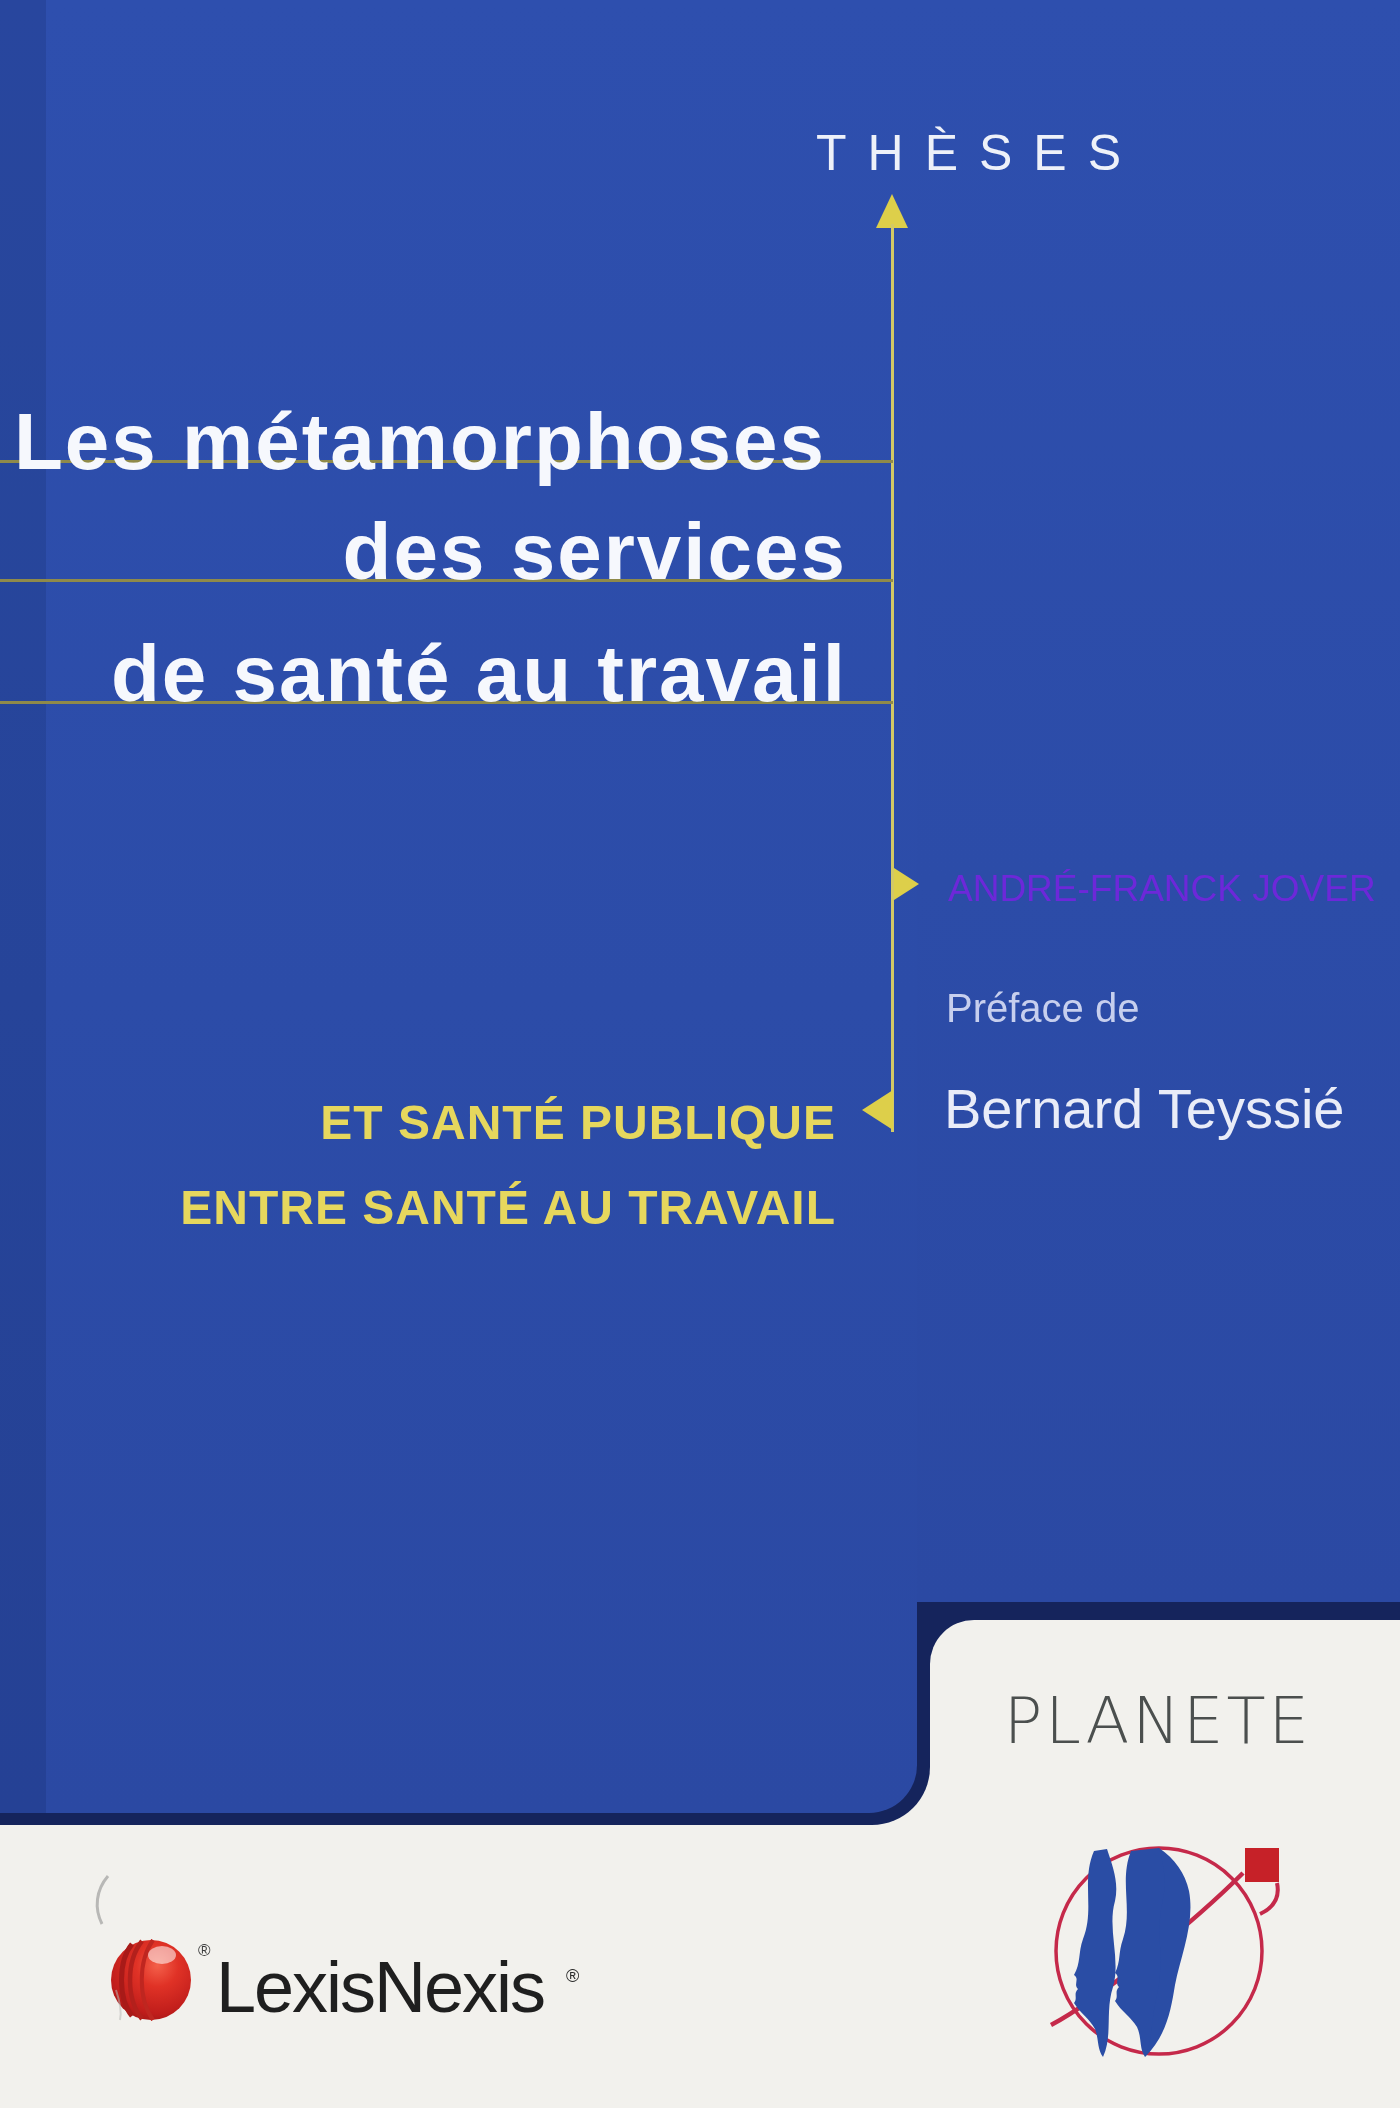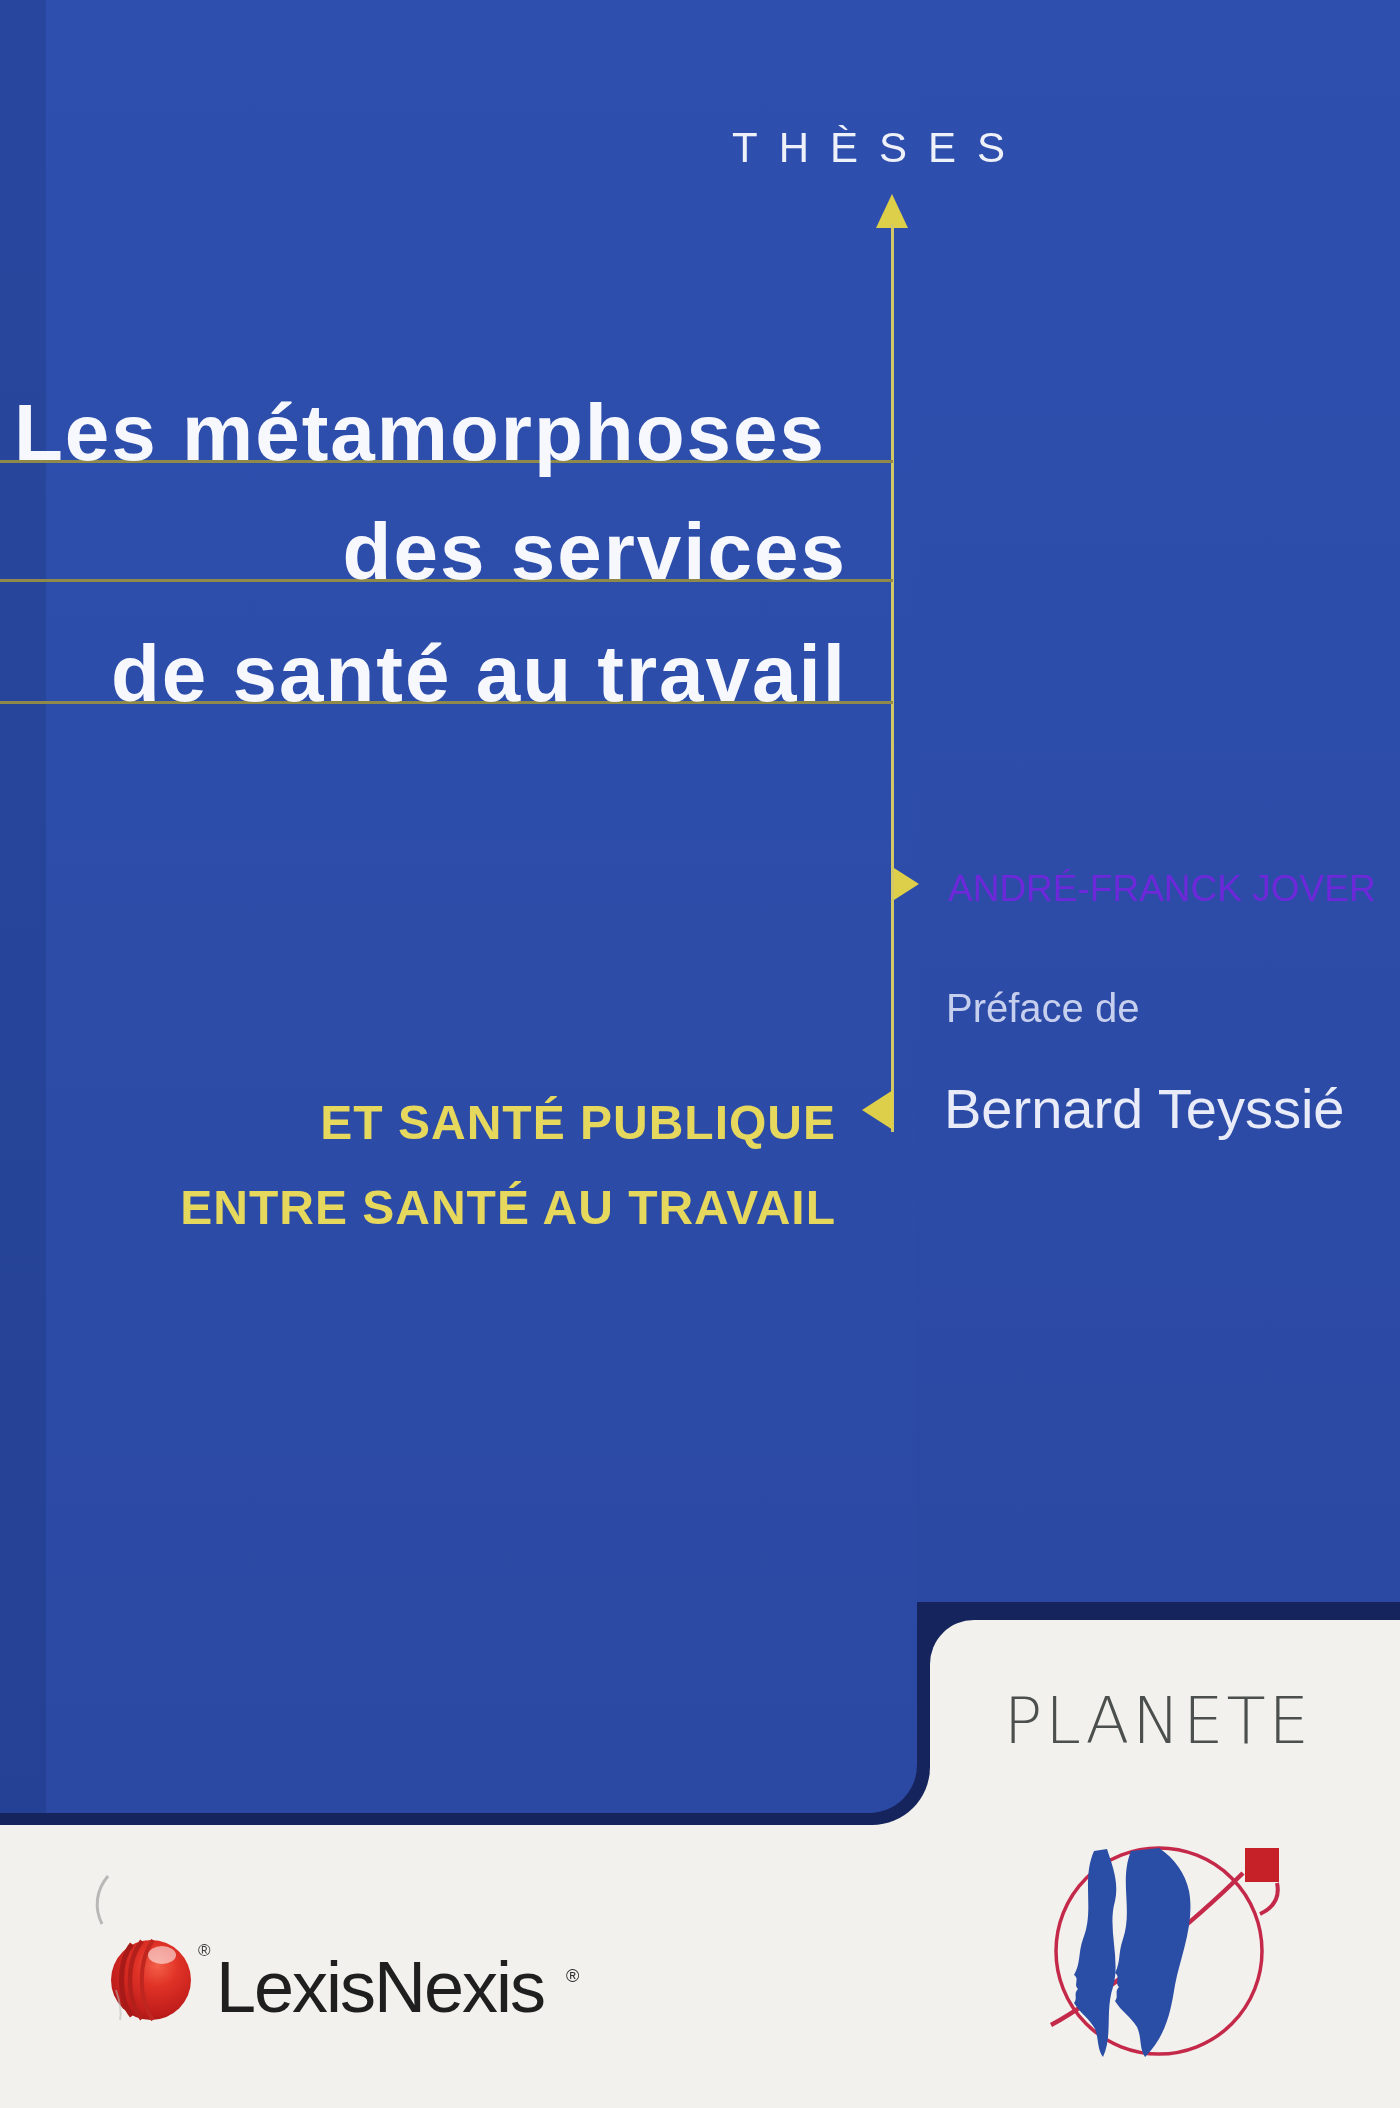--- a/index.html
+++ b/index.html
@@ -11,36 +11,36 @@
   
   .dark-b{position:absolute;left:0;top:0;width:1400px;height:1620px;background:#15245c;}
   .dark-a{position:absolute;left:0;top:0;width:930px;height:1825px;background:#15245c;border-bottom-right-radius:58px;}
   .dark-corner{position:absolute;left:915px;top:1605px;width:90px;height:90px;background:#15245c;}
   .blue-b{position:absolute;left:0;top:0;width:1400px;height:1602px;background:linear-gradient(180deg,#2e4fae 0%,#2c4ca8 55%,#2b49a3 100%);}
   .blue-a{position:absolute;left:0;top:0;width:917px;height:1813px;background:linear-gradient(180deg,#2e4fae 0%,#2c4ca8 55%,#2b49a3 100%);border-bottom-right-radius:48px;}
   .spine-shadow{position:absolute;left:0;top:0;width:46px;height:1813px;background:rgba(8,18,64,.14);}
   .white-tab{position:absolute;left:930px;top:1620px;right:0;bottom:0;background:#f2f1ed;border-top-left-radius:44px;}
 
   
-  .theses{position:absolute;left:732px;top:124px;font-size:42px;font-weight:400;letter-spacing:21px;color:#eef1f9;white-space:nowrap;}
+  .theses{position:absolute;left:816px;top:124px;font-size:50px;font-weight:400;letter-spacing:21px;color:#eef1f9;white-space:nowrap;}
 
   
   .v-line{position:absolute;left:891px;top:224px;width:3px;height:908px;background:#d2c966;}
   .arrow-up{position:absolute;left:876px;top:194px;width:0;height:0;
     border-left:16px solid transparent;border-right:16px solid transparent;border-bottom:34px solid #ddcf4a;}
   .arrow-right{position:absolute;left:894px;top:868px;width:0;height:0;
     border-top:16px solid transparent;border-bottom:16px solid transparent;border-left:25px solid #ddcf4a;}
   .arrow-left{position:absolute;left:862px;top:1090px;width:0;height:0;
     border-top:20px solid transparent;border-bottom:20px solid transparent;border-right:31px solid #ddcf4a;}
   .rule{position:absolute;left:0;width:893px;height:3px;background:#8f8a4a;}
   .rule1{top:460px;} .rule2{top:579px;} .rule3{top:701px;}
 
   
   .title-line{position:absolute;color:#f6f8fd;font-size:80px;font-weight:700;letter-spacing:2px;white-space:nowrap;line-height:80px;}
-  .tl1{left:14px;top:393px;}
+  .tl1{left:14px;top:402px;}
   .tl2{right:553px;top:512px;}
   .tl3{right:553px;top:634px;}
 
   
   .author{position:absolute;left:948px;top:868px;font-size:37px;font-weight:400;letter-spacing:0;color:#6d28d9;white-space:nowrap;}
   .preface-label{position:absolute;left:946px;top:986px;font-size:40px;font-weight:400;color:#c7cfee;white-space:nowrap;}
   .preface-author{position:absolute;left:944px;top:1044px;font-size:56px;font-weight:400;color:#e9ecf8;white-space:nowrap;margin-top:32px;}
 
   
   .subtitle{position:absolute;right:564px;top:1080px;text-align:right;color:#e6d75d;font-weight:700;font-size:48px;line-height:85px;letter-spacing:1px;white-space:nowrap;}

